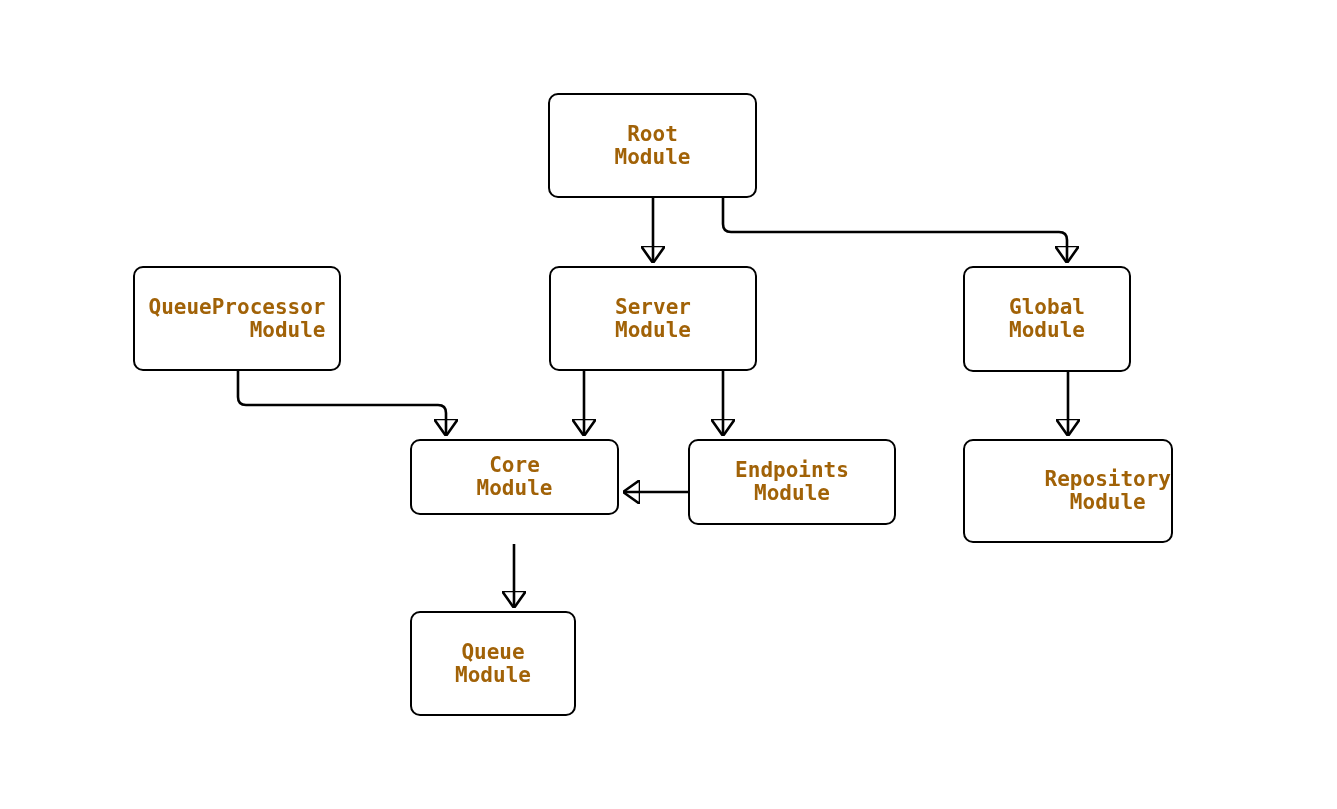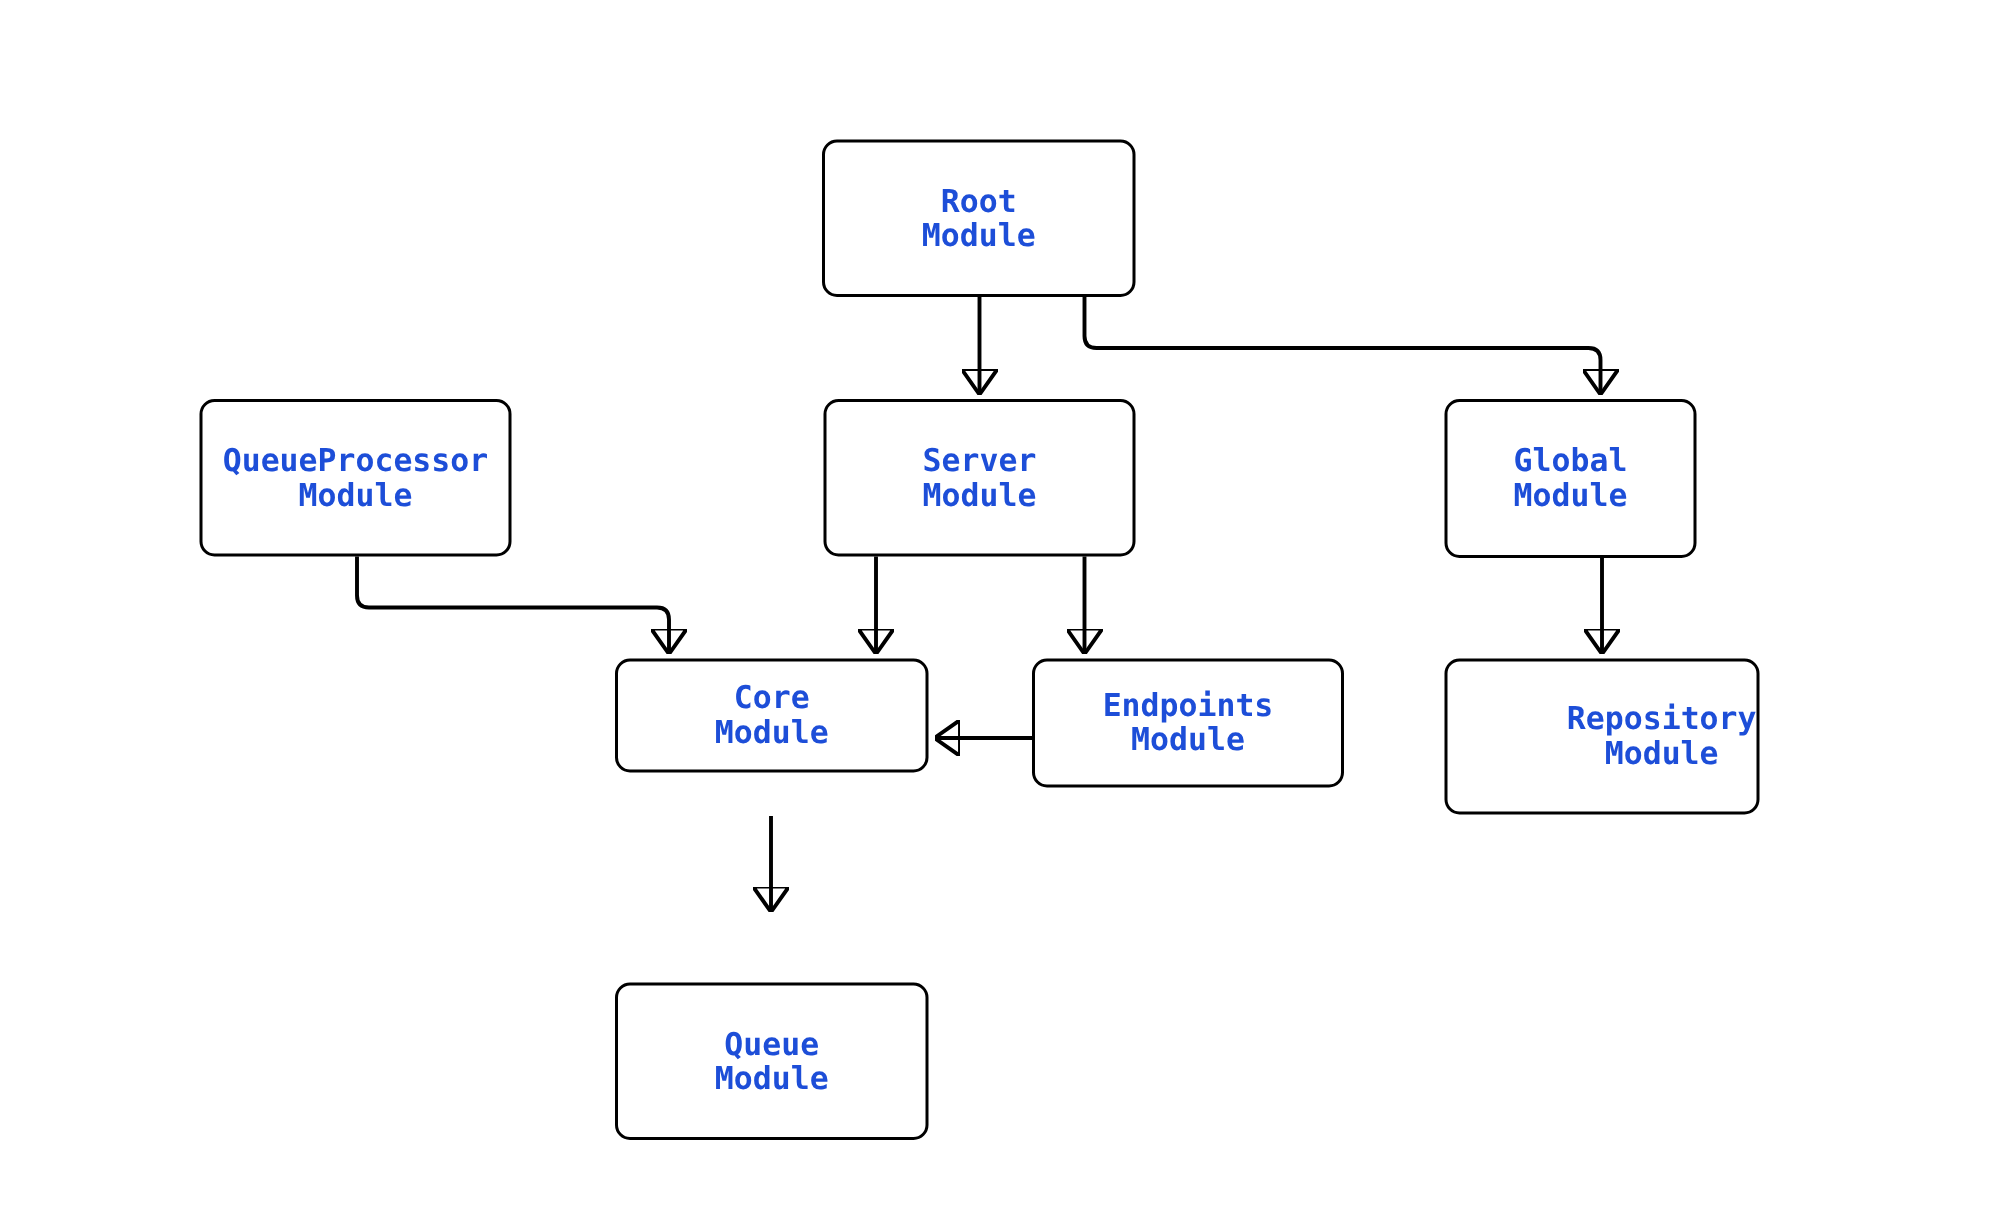--- a/index.html
+++ b/index.html
@@ -36,21 +36,21 @@
     display: flex;
     align-items: center;
     justify-content: center;
     text-align: center;
   }
   .node-label {
     white-space: pre-line;
     font-weight: bold;
     font-size: 21px;
     line-height: 23px;
-    color: #1d4ed8;
+    color: #a16207;
   }
 </style>
 </head>
 <body>
 
 <div class="canvas">
 
   <svg class="edges-layer" viewBox="0 0 1337 809" xmlns="http://www.w3.org/2000/svg">
     <defs>
       <marker id="arrowhead" markerUnits="userSpaceOnUse" markerWidth="17" markerHeight="24" refX="16" refY="12" orient="auto">
@@ -73,21 +73,21 @@
     <path d="M1068,372 L1068,435" marker-end="url(#arrowhead)"></path>
 
     <path d="M514,544 L514,607" marker-end="url(#arrowhead)"></path>
   </svg>
 
   <div class="node" style="left:548px; top:93px; width:209px; height:105px;">
     <span class="node-label">Root
 Module</span>
   </div>
 
-  <div class="node" style="left:133px; top:266px; width:208px; height:105px;">
+  <div class="node" style="left:133px; top:266px; width:208px; height:105px;text-align:right;">
     <span class="node-label">QueueProcessor
 Module</span>
   </div>
 
   <div class="node" style="left:549px; top:266px; width:208px; height:105px;">
     <span class="node-label">Server
 Module</span>
   </div>
 
   <div class="node" style="left:963px; top:266px; width:168px; height:106px;">
@@ -103,18 +103,18 @@
   <div class="node" style="left:688px; top:439px; width:208px; height:86px;">
     <span class="node-label">Endpoints
 Module</span>
   </div>
 
   <div class="node" style="left:963px; top:439px; width:210px; height:104px;justify-content:flex-end;">
     <span class="node-label">Repository
 Module</span>
   </div>
 
-  <div class="node" style="left:410px; top:611px; width:209px; height:105px;margin-top:44px;">
+  <div class="node" style="left:410px; top:611px; width:166px; height:105px;">
     <span class="node-label">Queue
 Module</span>
   </div>
 
 </div>
 
 </body></html>

